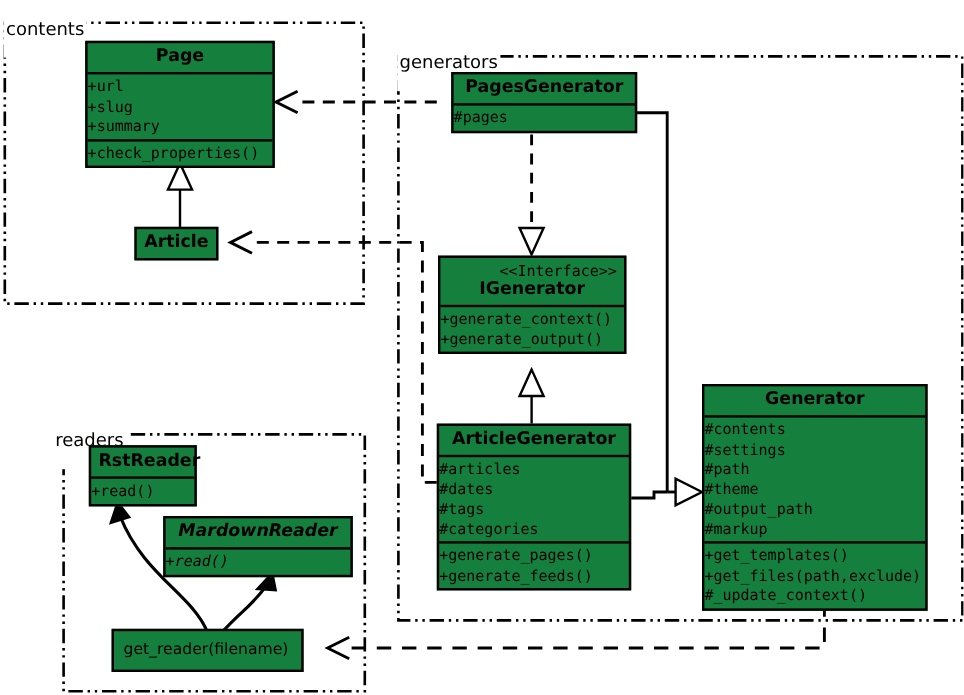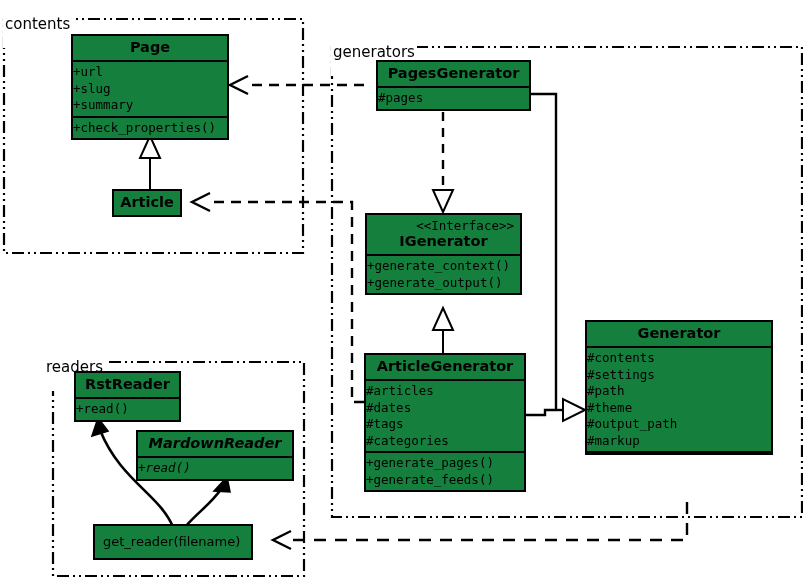--- a/index.html
+++ b/index.html
@@ -171,23 +171,28 @@
     <div class="sep"></div>
     <div class="compartment">
       <div class="row">#contents</div>
       <div class="row">#settings</div>
       <div class="row">#path</div>
       <div class="row">#theme</div>
       <div class="row">#output_path</div>
       <div class="row">#markup</div>
     </div>
     <div class="sep"></div>
-  </div>
-
-  <div class="uml" style="left:74px;top:371px;width:107px;">
+    <div class="compartment">
+      <div class="row">+get_templates()</div>
+      <div class="row">+get_files(path,exclude)</div>
+      <div class="row">#_update_context()</div>
+    </div>
+  </div>
+
+  <div class="uml" style="left:74px;top:371px;width:90px;">
     <div class="title">RstReader</div>
     <div class="sep"></div>
     <div class="compartment">
       <div class="row">+read()</div>
     </div>
   </div>
 
   <div class="uml" style="left:136px;top:430px;width:158px;font-style:italic;">
     <div class="title">MardownReader</div>
     <div class="sep"></div>

